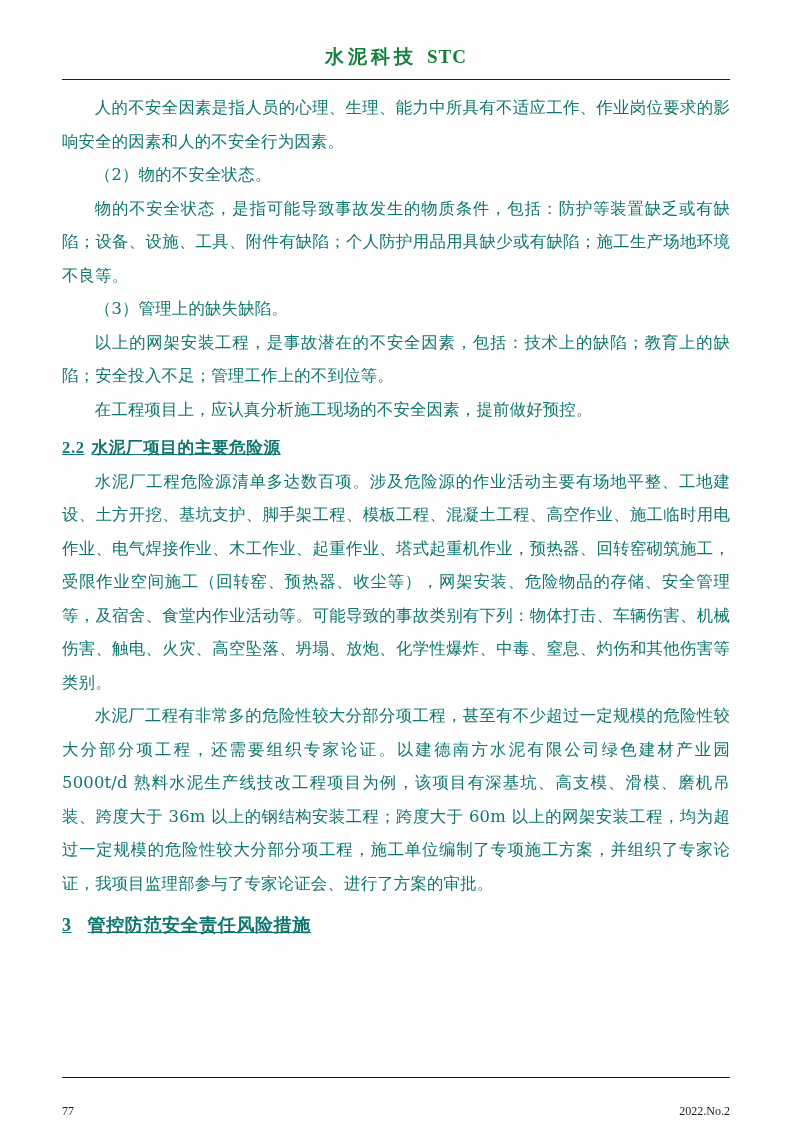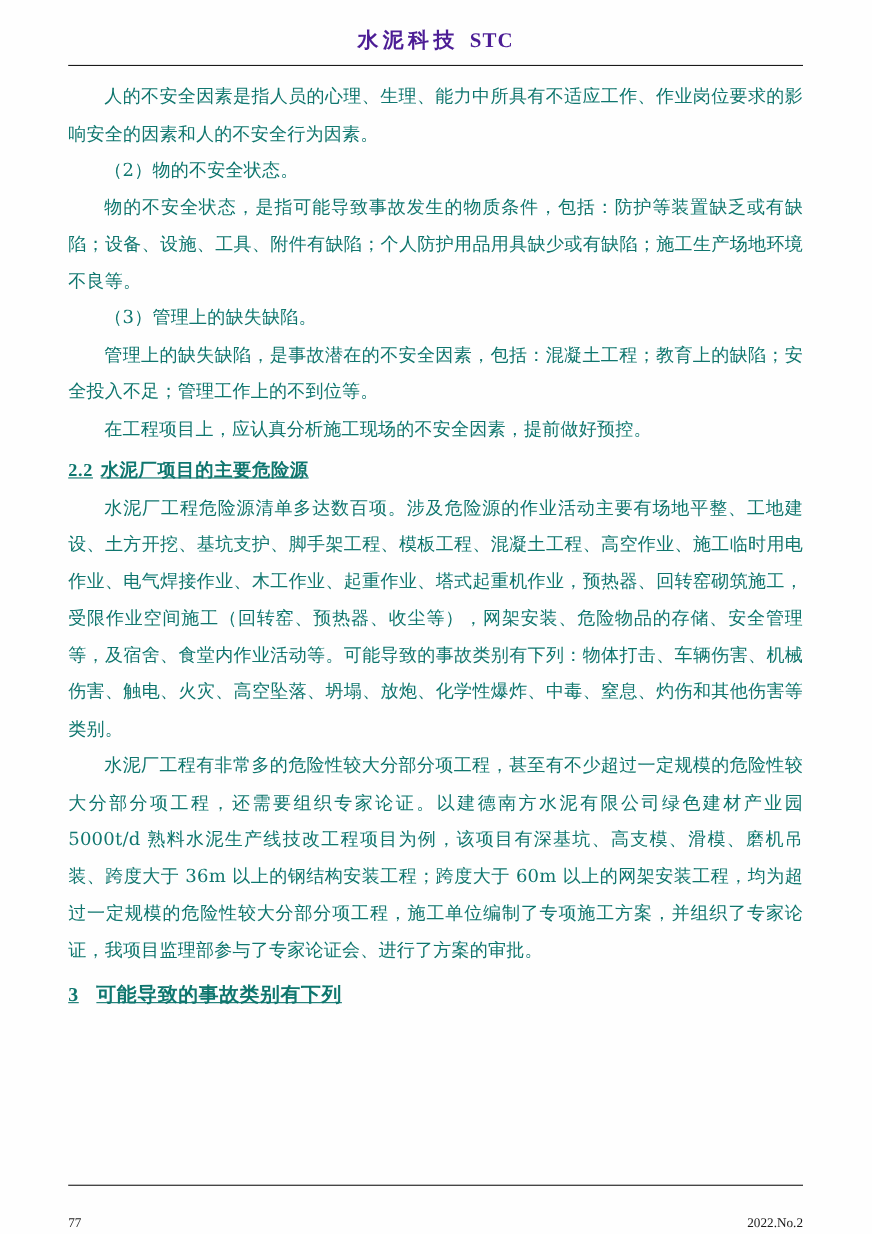--- a/index.html
+++ b/index.html
@@ -22,25 +22,25 @@
   .page-inner {
     position: absolute;
     left: 62px;
     top: 0;
     width: 668px;
     height: 1122px;
   }
   
   .header {
     text-align: center;
-    padding-top: 24px;
+    padding-top: 44px;
     font-size: 19px;
     letter-spacing: 2px;
     font-weight: bold;
-    color: #4c1d95;
+    color: #15803d;
     font-family: "DejaVu Serif", "Liberation Serif", serif;
   }
   .header .journal {
     letter-spacing: 4px;
   }
   .header .abbrev {
     letter-spacing: 1px;
     margin-left: 10px;
     font-family: "Liberation Serif", serif;
   }
@@ -121,32 +121,32 @@
       <span class="journal">水泥科技</span><span class="abbrev">STC</span>
       <div class="header-rule"></div>
     </div>
 
     <div class="content">
 
       <p class="para">人的不安全因素是指人员的心理、生理、能力中所具有不适应工作、作业岗位要求的影响安全的因素和人的不安全行为因素。</p>
       <p class="para">（2）物的不安全状态。</p>
       <p class="para">物的不安全状态，是指可能导致事故发生的物质条件，包括：防护等装置缺乏或有缺陷；设备、设施、工具、附件有缺陷；个人防护用品用具缺少或有缺陷；施工生产场地环境不良等。</p>
       <p class="para">（3）管理上的缺失缺陷。</p>
-      <p class="para">管理上的缺失缺陷，是事故潜在的不安全因素，包括：混凝土工程；教育上的缺陷；安全投入不足；管理工作上的不到位等。</p>
+      <p class="para">以上的网架安装工程，是事故潜在的不安全因素，包括：技术上的缺陷；教育上的缺陷；安全投入不足；管理工作上的不到位等。</p>
       <p class="para">在工程项目上，应认真分析施工现场的不安全因素，提前做好预控。</p>
 
       <h2 class="sec">
         <span class="num">2.2</span><span>水泥厂项目的主要危险源</span>
       </h2>
 
       <p class="para">水泥厂工程危险源清单多达数百项。涉及危险源的作业活动主要有场地平整、工地建设、土方开挖、基坑支护、脚手架工程、模板工程、混凝土工程、高空作业、施工临时用电作业、电气焊接作业、木工作业、起重作业、塔式起重机作业，预热器、回转窑砌筑施工，受限作业空间施工（回转窑、预热器、收尘等），网架安装、危险物品的存储、安全管理等，及宿舍、食堂内作业活动等。可能导致的事故类别有下列：物体打击、车辆伤害、机械伤害、触电、火灾、高空坠落、坍塌、放炮、化学性爆炸、中毒、窒息、灼伤和其他伤害等类别。</p>
       <p class="para">水泥厂工程有非常多的危险性较大分部分项工程，甚至有不少超过一定规模的危险性较大分部分项工程，还需要组织专家论证。以建德南方水泥有限公司绿色建材产业园 5000t/d 熟料水泥生产线技改工程项目为例，该项目有深基坑、高支模、滑模、磨机吊装、跨度大于 36m 以上的钢结构安装工程；跨度大于 60m 以上的网架安装工程，均为超过一定规模的危险性较大分部分项工程，施工单位编制了专项施工方案，并组织了专家论证，我项目监理部参与了专家论证会、进行了方案的审批。</p>
 
       <h2 class="sec big">
-        <span class="num">3</span><span>可能导致的事故类别有下列</span>
+        <span class="num">3</span><span>管控防范安全责任风险措施</span>
       </h2>
 
     </div>
 
     <div class="footer-rule"></div>
     <div class="footer">
       <span class="pageno">77</span>
       <span class="issue">2022.No.2</span>
     </div>
 

